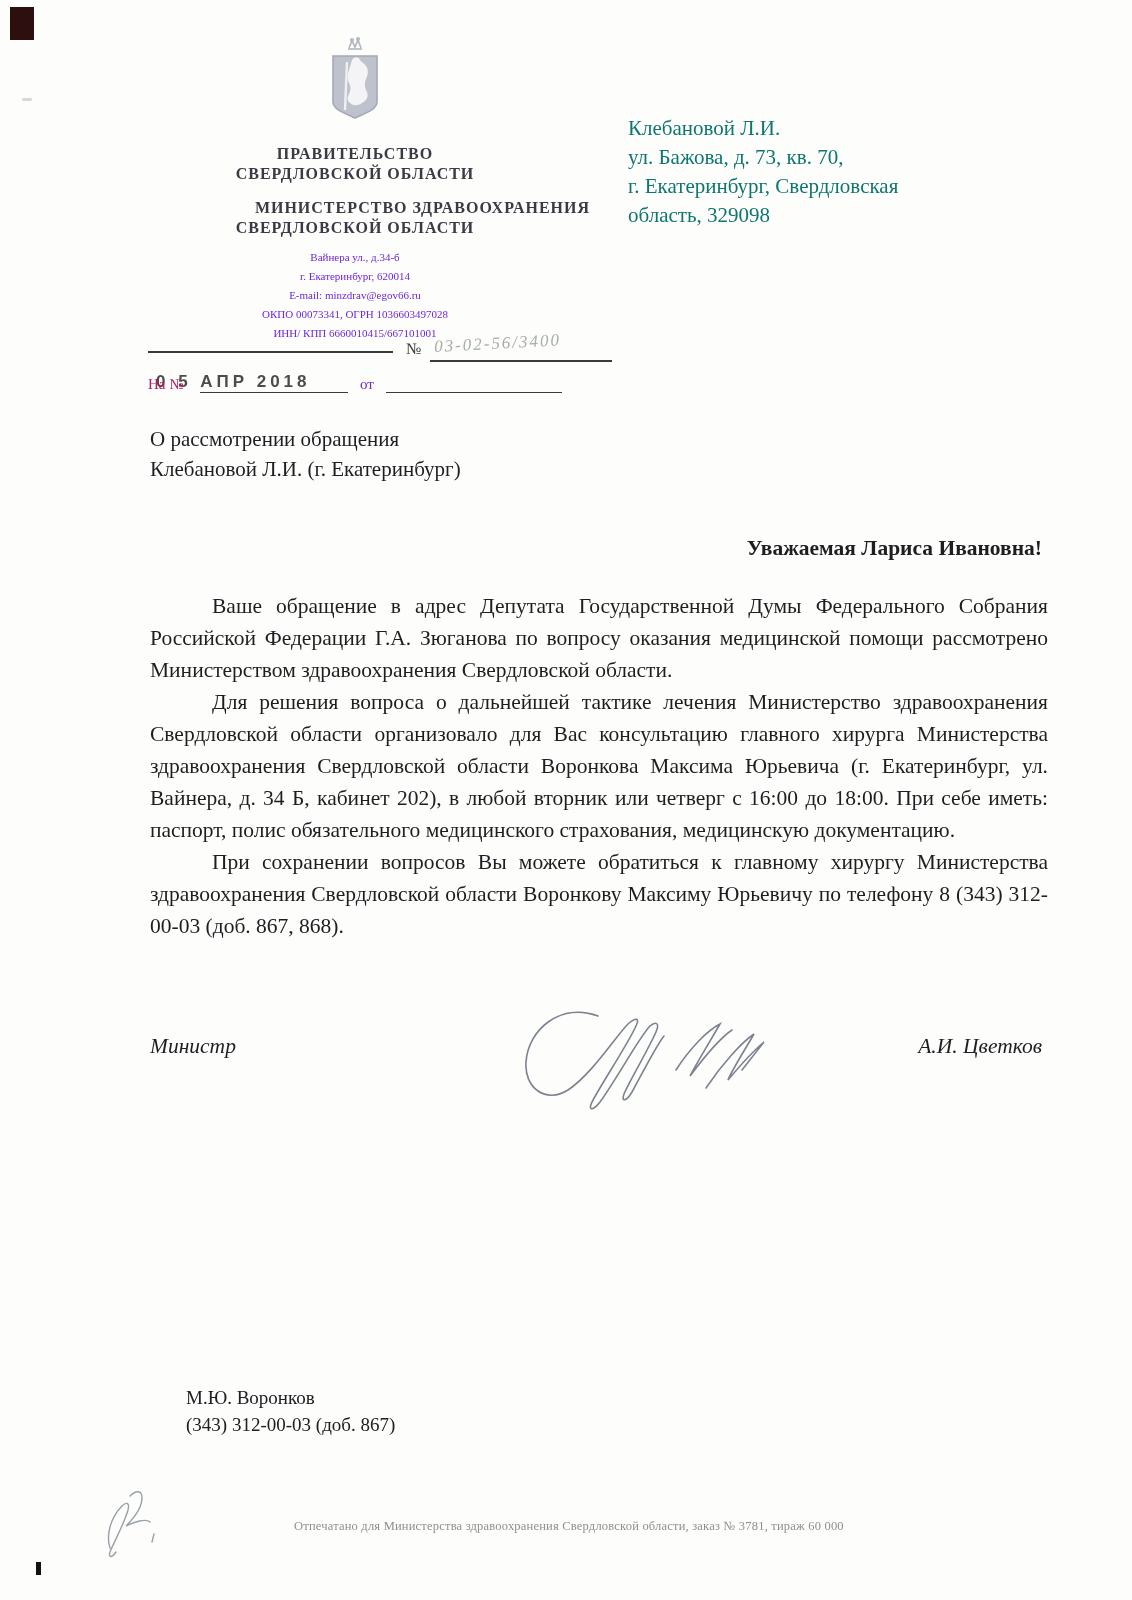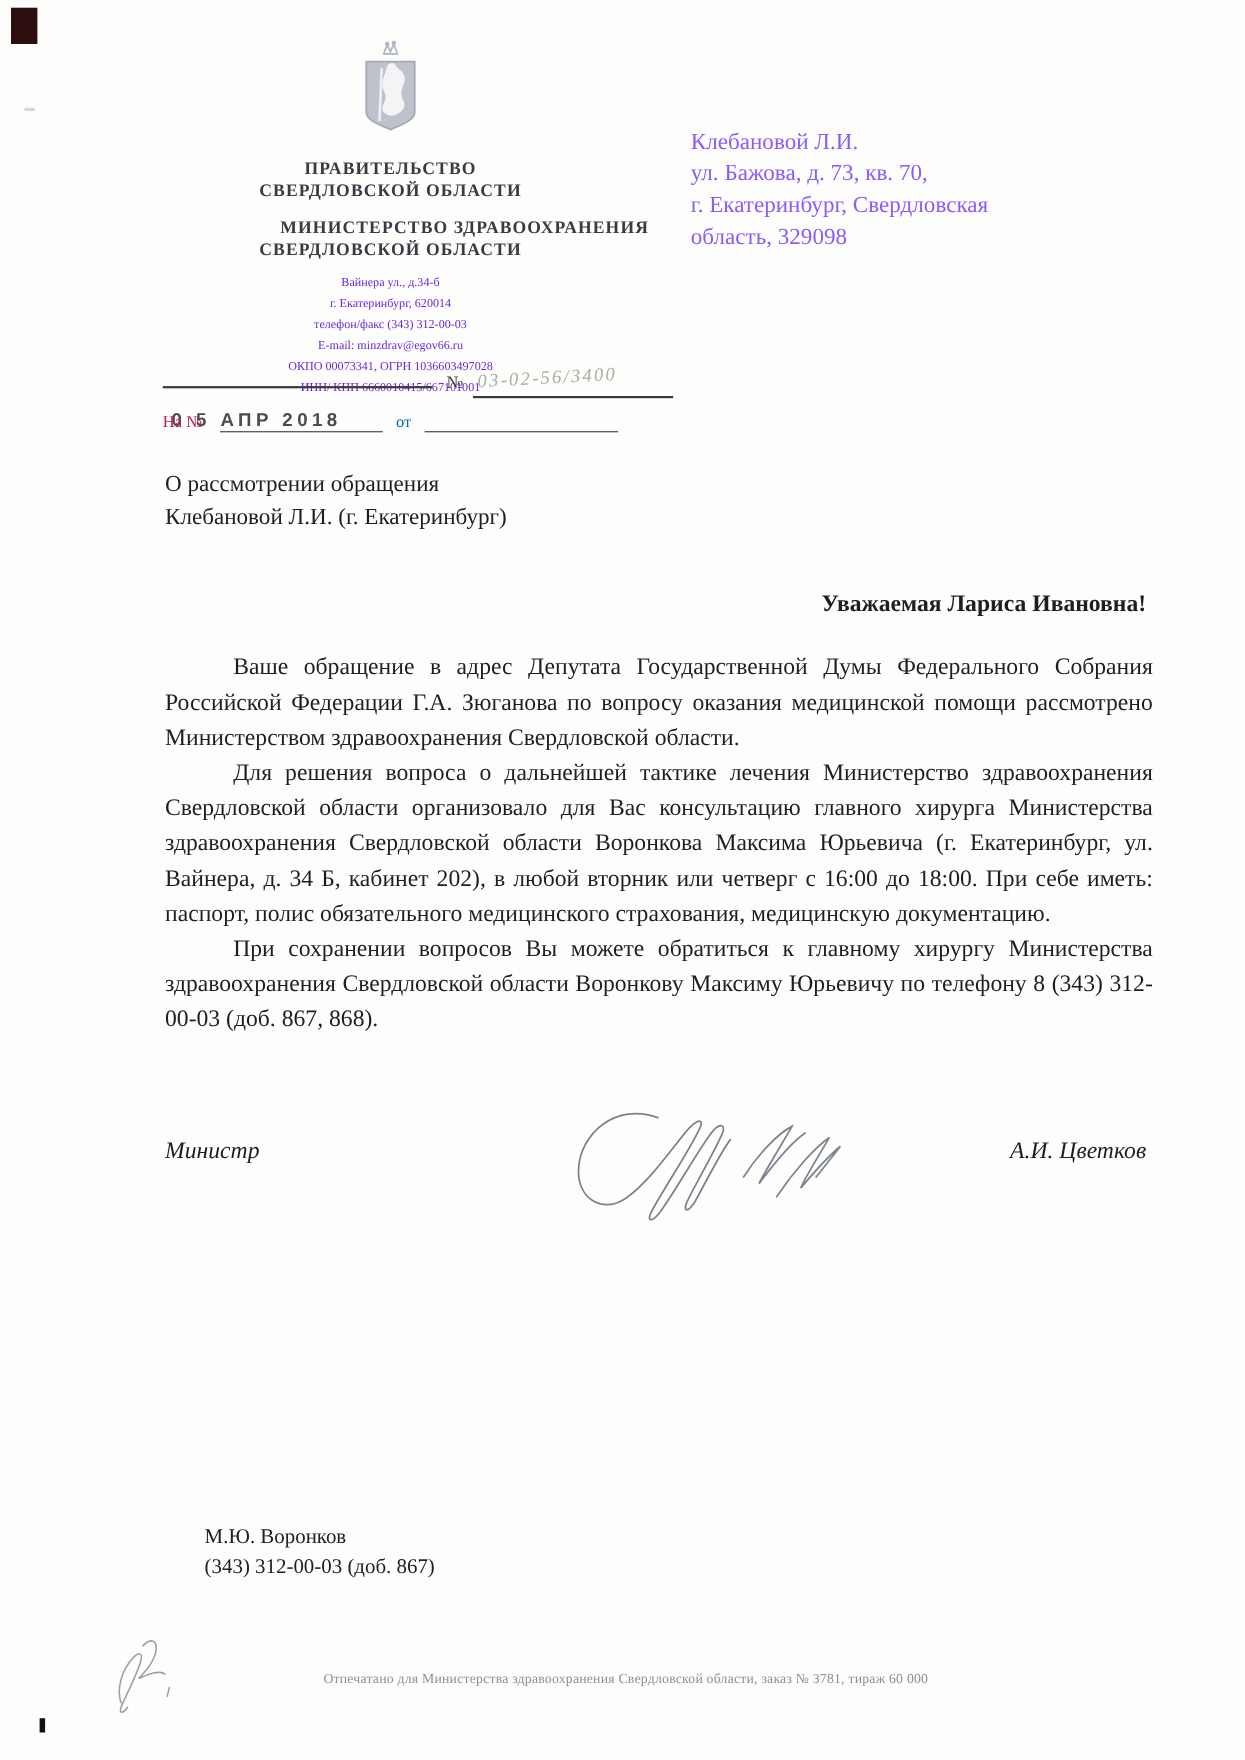--- a/index.html
+++ b/index.html
@@ -35,25 +35,25 @@
   .num-label{position:absolute;left:258px;top:2px;font-size:16px;color:#3a3a3a;}
   .num-rule{position:absolute;left:282px;top:22px;width:182px;border-top:2px solid #3a3a3a;}
   .num-handwritten{
     position:absolute;left:286px;top:-6px;width:190px;
     font-style:italic;font-size:17px;letter-spacing:2px;color:#a7afa5;
     transform:rotate(-3deg);white-space:nowrap;
   }
   .row2{position:relative;height:26px;margin-top:12px;}
   .ref-label{position:absolute;left:0;top:0;font-size:15px;color:#be185d;}
   .ref-rule1{position:absolute;left:52px;top:16px;width:148px;border-top:1.5px solid #3a3a3a;}
-  .from-label{position:absolute;left:212px;top:0;font-size:15px;color:#0369a1;}
+  .from-label{position:absolute;left:212px;top:0;font-size:15px;color:#6d28d9;}
   .ref-rule2{position:absolute;left:238px;top:16px;width:176px;border-top:1.5px solid #3a3a3a;}
 
   
-  .recipient{position:absolute;left:628px;top:114px;width:360px;font-size:21px;line-height:29px;color:#8b5cf6;}
+  .recipient{position:absolute;left:628px;top:114px;width:360px;font-size:21px;line-height:29px;color:#0f766e;}
 
   
   .subject{position:absolute;left:150px;top:424px;width:520px;font-size:21px;line-height:30px;}
 
   
   .salutation{position:absolute;left:142px;top:536px;width:900px;text-align:right;font-size:21.5px;font-weight:bold;}
 
   
   .body-text{position:absolute;left:150px;top:590px;width:898px;font-size:21.5px;line-height:32px;text-align:justify;}
   .body-text p{margin:0;text-indent:62px;}
@@ -98,21 +98,20 @@
       <path d="M47 24 c3 -4 7 -3 8 0 c1 2 4 3 6 6 c3 4 2 9 0 13 c-2 5 -1 9 1 13 c2 5 -1 9 -5 11 c-4 3 -9 3 -12 0 c-3 -2 -3 -6 -1 -9 c2 -4 2 -8 0 -11 c-2 -4 -2 -9 0 -13 c1 -3 2 -7 3 -10 z" fill="#f4f4f6"></path>
       <path d="M42 26 L40 74" stroke="#eef0f3" stroke-width="2.4" fill="none"></path>
     </svg>
     <div class="org-parent">ПРАВИТЕЛЬСТВО</div>
     <div class="org-parent">СВЕРДЛОВСКОЙ ОБЛАСТИ</div>
     <div class="org-name">МИНИСТЕРСТВО ЗДРАВООХРАНЕНИЯ</div>
     <div class="org-parent">СВЕРДЛОВСКОЙ ОБЛАСТИ</div>
     <div class="org-address">
       <div>Вайнера ул., д.34-б</div>
       <div>г. Екатеринбург, 620014</div>
-      <div>телефон/факс (343) 312-00-03</div>
       <div>E-mail: minzdrav@egov66.ru</div>
       <div>ОКПО 00073341, ОГРН 1036603497028</div>
       <div>ИНН/ КПП 6660010415/667101001</div>
     </div>
   </div>
 
   <div class="ref-area">
     <div class="row1">
       <span class="stamp-strike"></span>
       <span class="stamp-date">0 5  АПР  2018</span>

